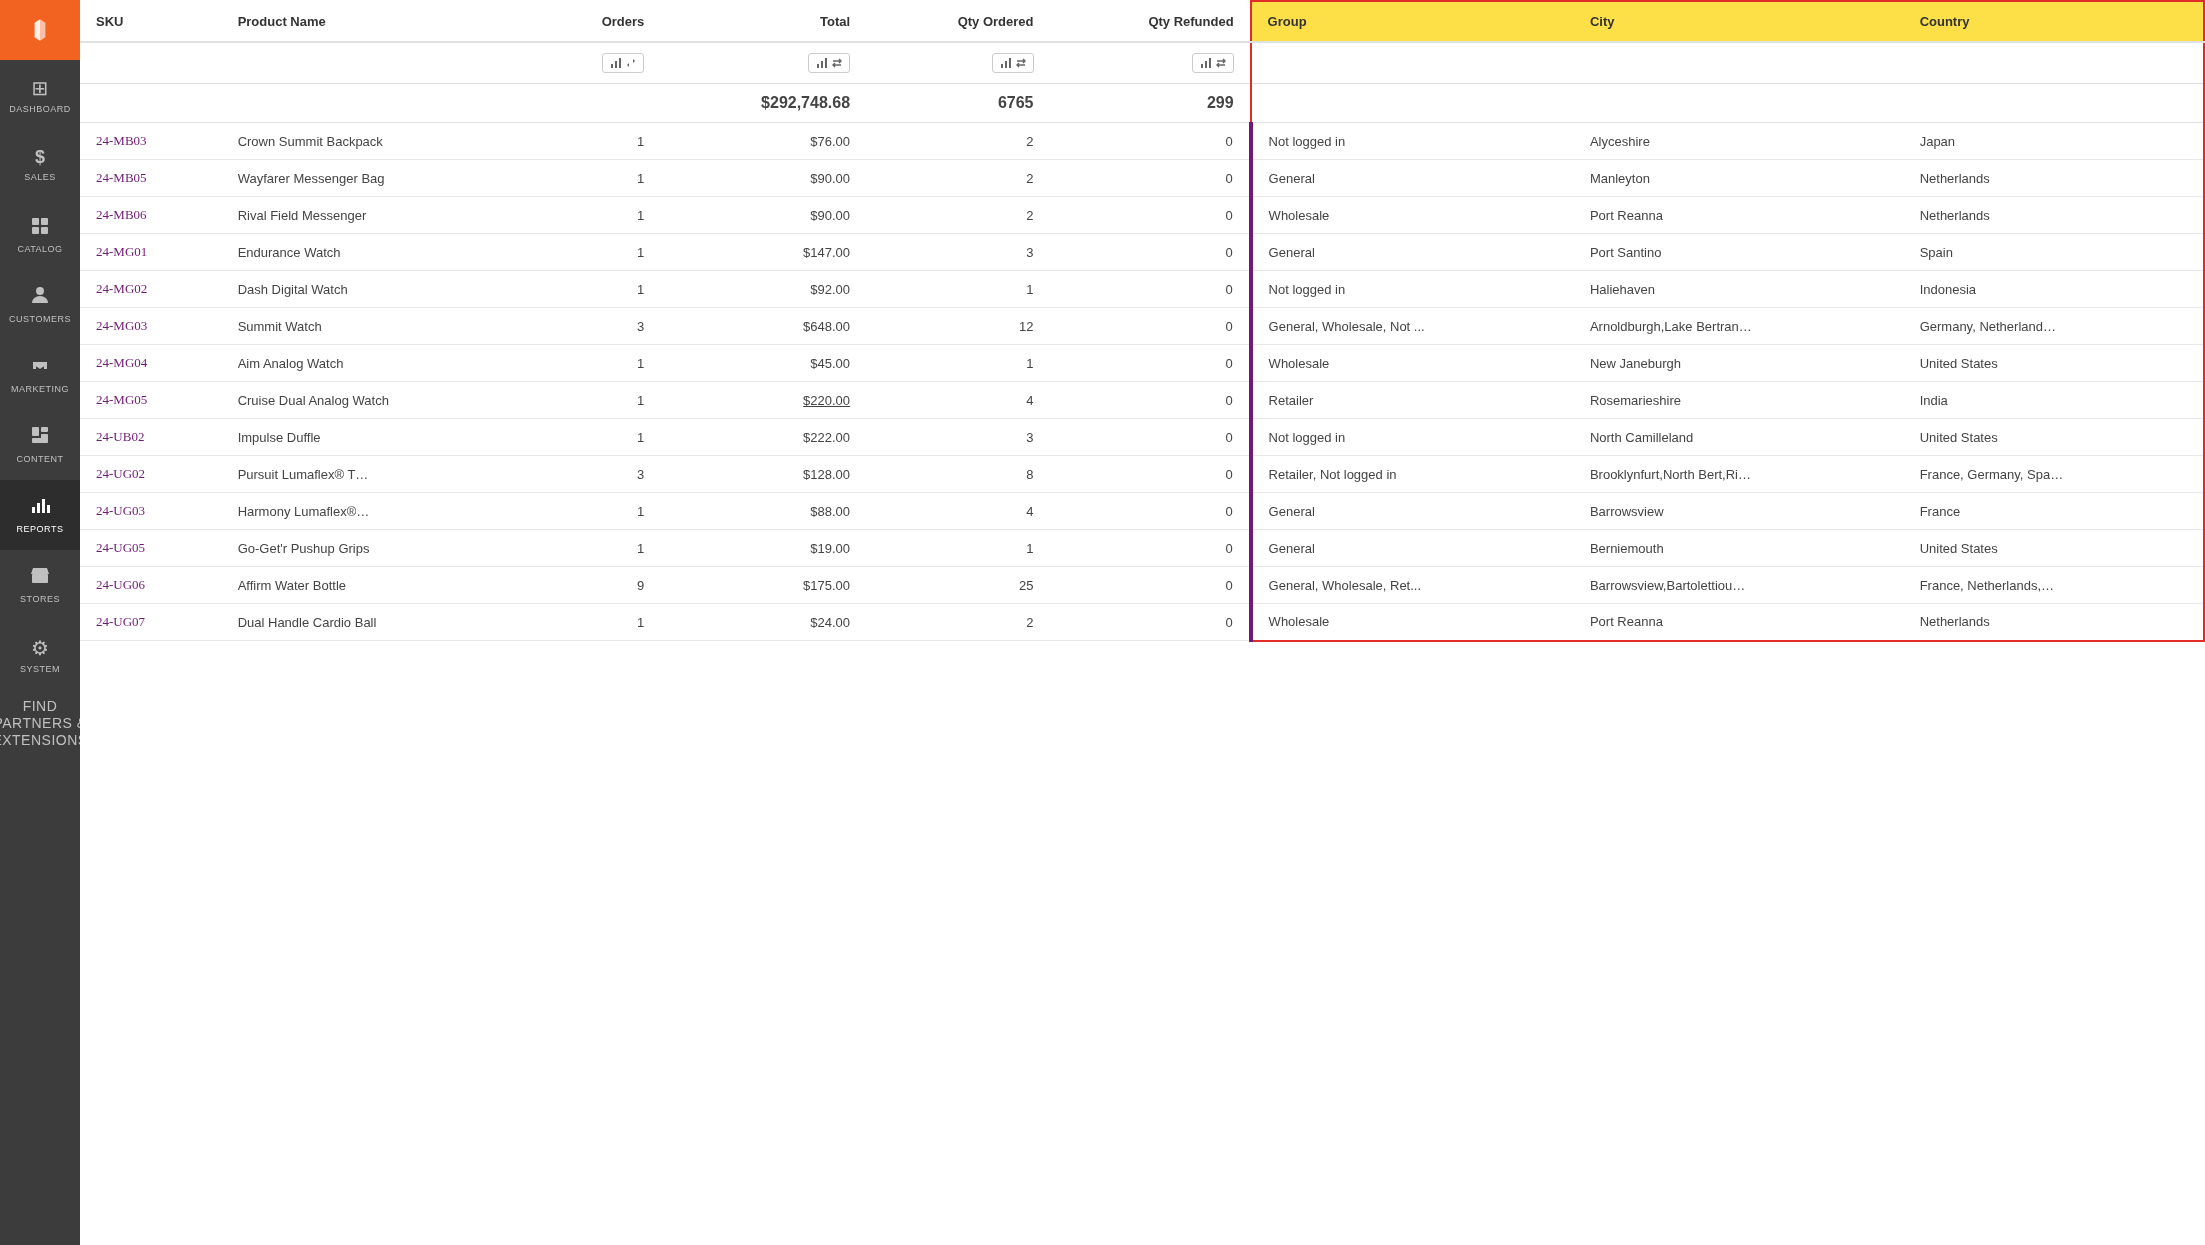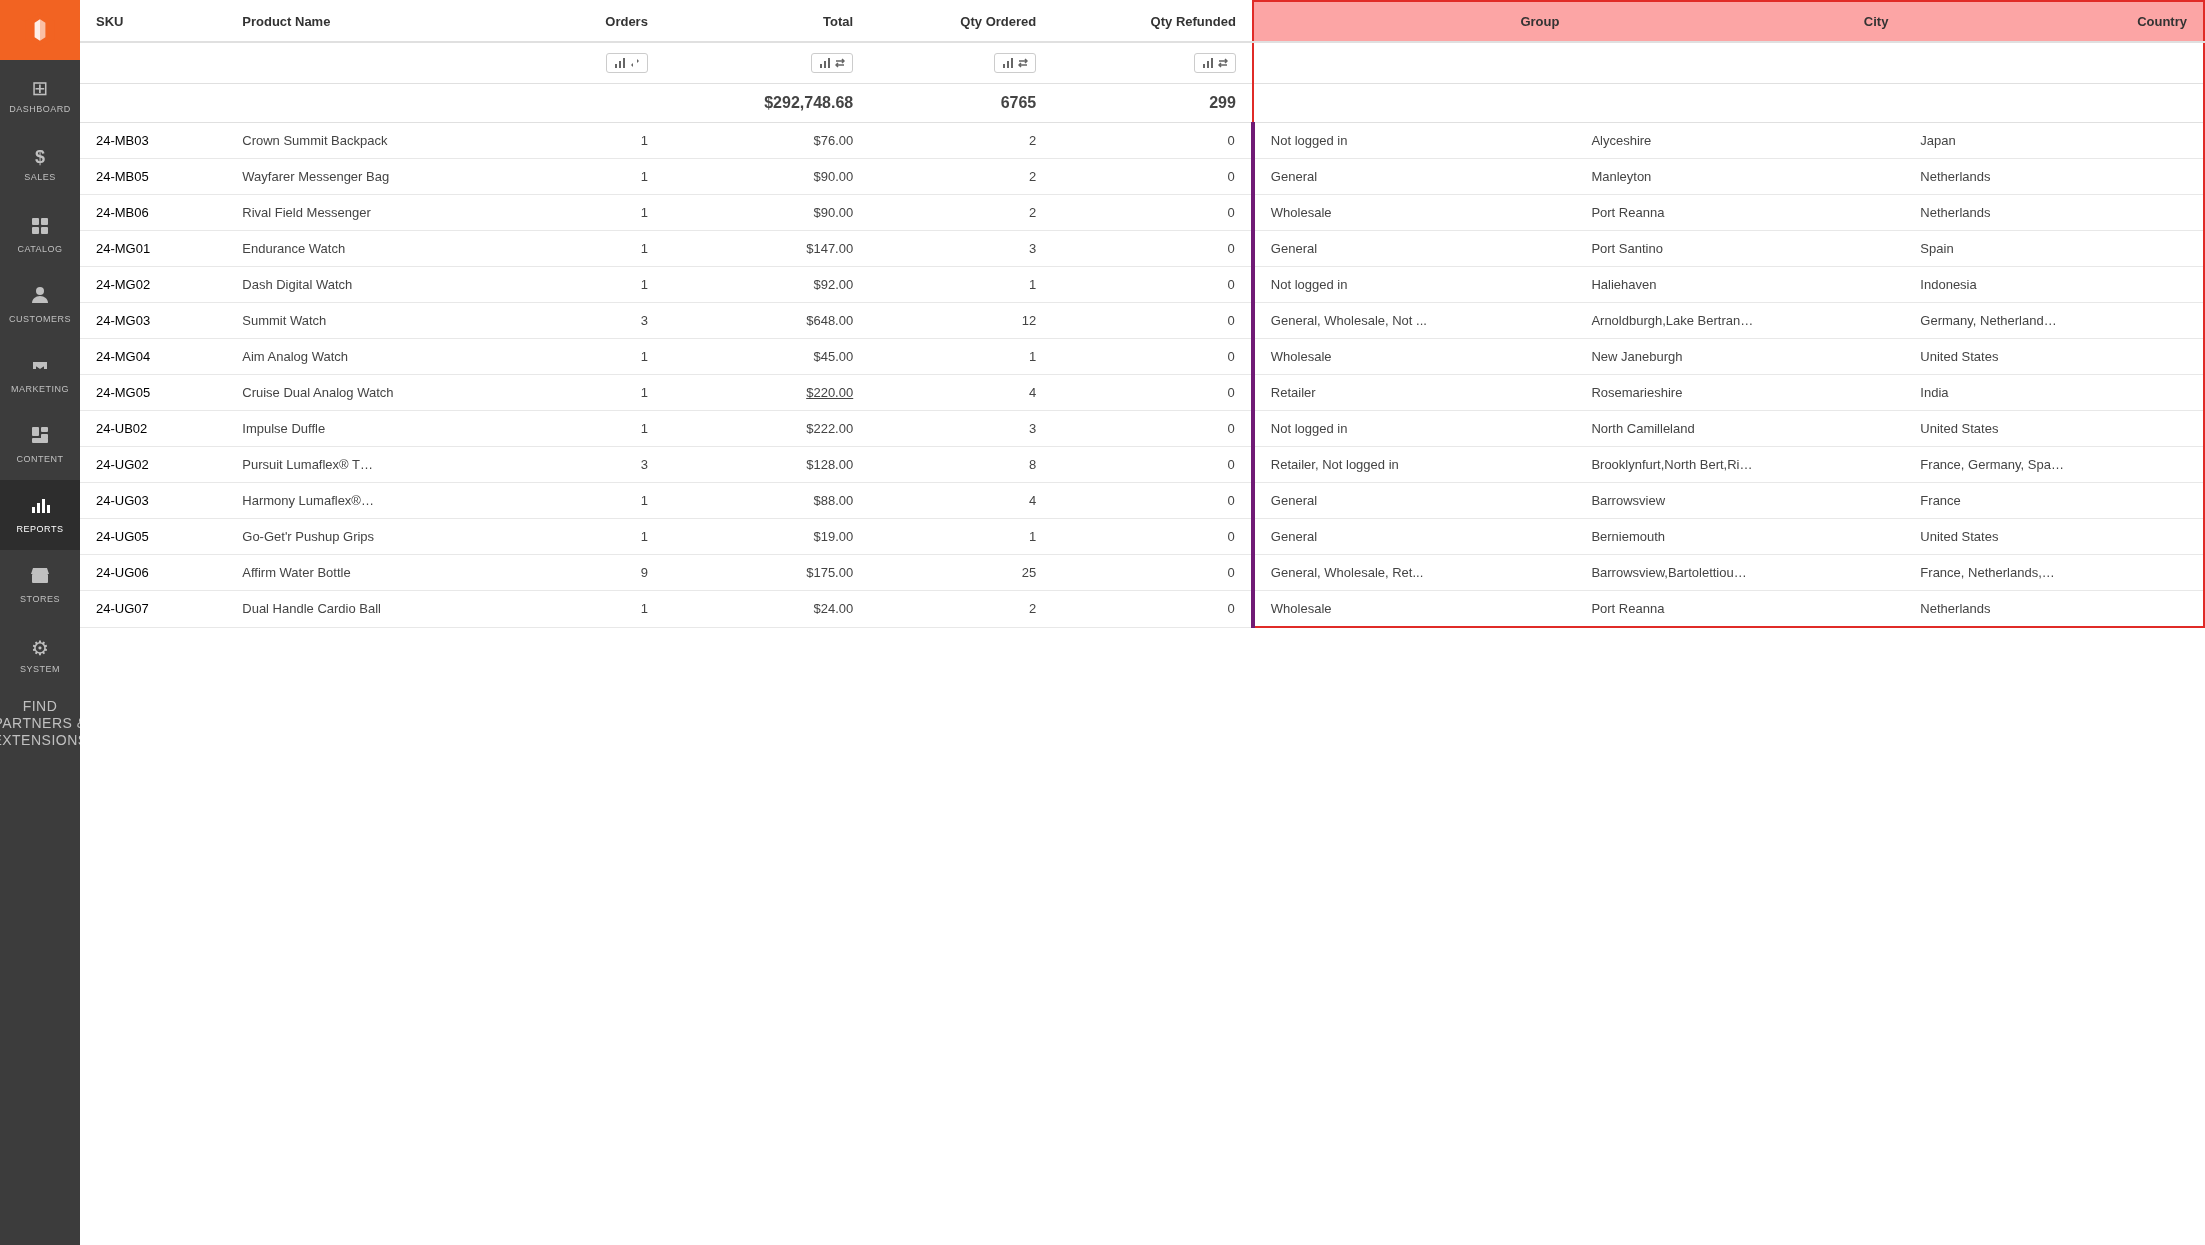--- a/index.html
+++ b/index.html
@@ -74,22 +74,21 @@
       text-align: left;
       font-weight: 600;
       color: #333;
       font-size: 13px;
       background: #fff;
       white-space: nowrap;
       border-bottom: 2px solid #e0e0e0;
     }
 
     th.group-col, th.city-col, th.country-col {
-      background: #fca5a5;
-      text-align: right;
+      background: #fde047;
     }
 
     
     .highlighted-header {
       border-top: 2px solid #e02b27;
       border-left: 2px solid #e02b27;
     }
     .highlighted-header-mid {
       border-top: 2px solid #e02b27;
     }
@@ -123,21 +122,21 @@
       border-bottom: 1px solid #e8e8e8;
     }
 
     td {
       padding: 10px 16px;
       color: #444;
       font-size: 13px;
       white-space: nowrap;
     }
 
-    td.sku { color: #000000; }
+    td.sku { color: #701a75; font-family: Liberation Serif, serif; }
     td.number { text-align: right; }
 
     
     td.group-cell {
       border-left: 4px solid #701a75;
     }
     td.country-cell {
       border-right: 2px solid #e02b27;
     }
     

